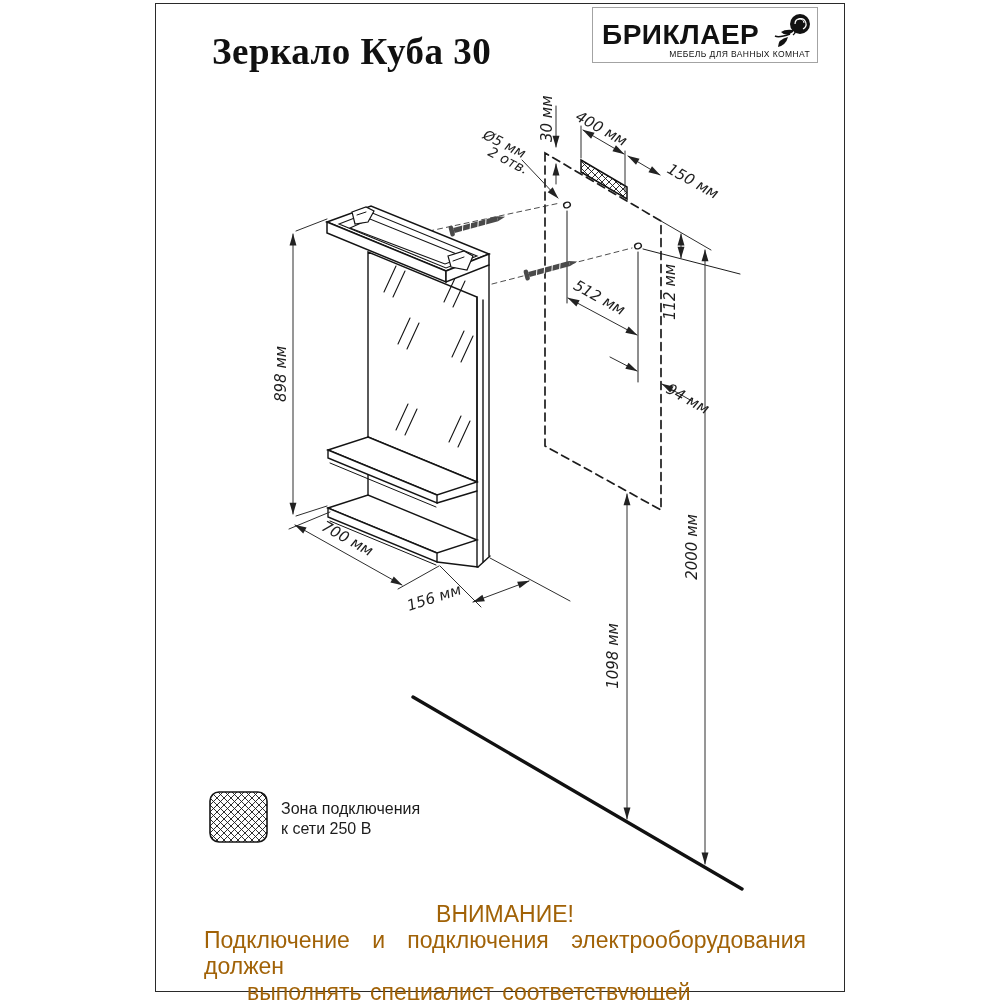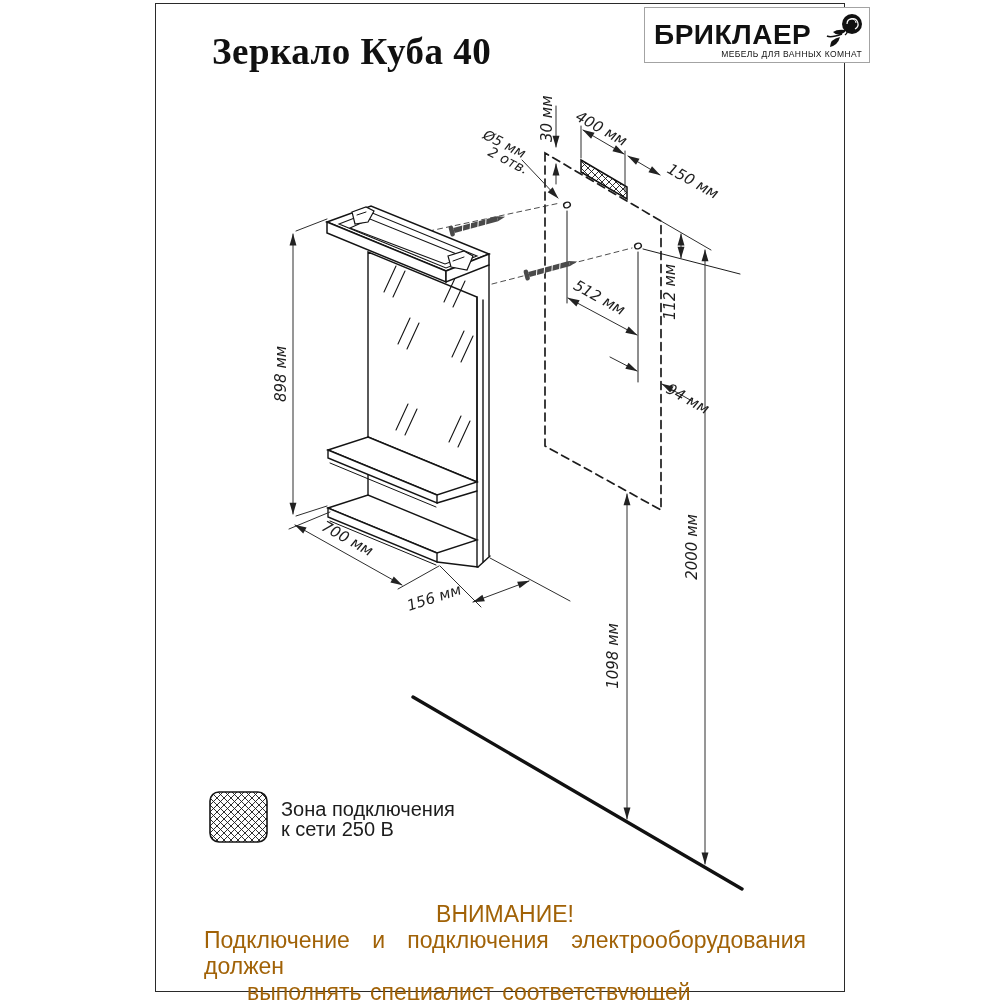--- a/index.html
+++ b/index.html
@@ -3,45 +3,45 @@
 <meta charset="utf-8">
 <style>
   html,body{margin:0;padding:0;background:#fff;}
   #page{position:relative;width:1000px;height:1000px;background:#fff;overflow:hidden;
         font-family:"Liberation Sans",sans-serif;color:#111;}
   #frame{position:absolute;left:155px;top:3px;width:690px;height:989px;
          border:1.6px solid #2a2a2a;box-sizing:border-box;}
   #doc-title{position:absolute;left:212px;top:30px;width:300px;
              font-family:"Liberation Serif",serif;font-weight:bold;font-size:37px;
              letter-spacing:0.5px;white-space:nowrap;}
-  #logo-box{position:absolute;left:644px;top:7px;width:226px;height:56px;
+  #logo-box{position:absolute;left:592px;top:7px;width:226px;height:56px;
             border:1px solid #a3a3a3;box-sizing:border-box;background:#fff;text-align:center;}
   #logo-brand{position:absolute;left:9px;top:11px;font-weight:bold;font-size:28px;
               letter-spacing:0.5px;white-space:nowrap;}
   #logo-tagline{position:absolute;right:7px;top:41px;font-weight:normal;font-size:8.5px;
                 letter-spacing:0.4px;white-space:nowrap;}
   #logo-rose{position:absolute;left:176px;top:3px;}
   svg text.dim{font-family:"DejaVu Sans",sans-serif;font-style:italic;
                font-size:15px;fill:#1e1e1e;}
   svg text.dim2{font-family:"DejaVu Sans",sans-serif;font-style:italic;
                font-size:14px;fill:#1e1e1e;}
-  #legend-text{position:absolute;left:281px;top:799px;font-size:20px;line-height:20px;color:#1c1c1c;}
+  #legend-text{position:absolute;left:281px;top:799px;font-size:16px;line-height:20px;color:#1c1c1c;}
   #warning{position:absolute;left:204px;top:901px;width:602px;font-size:23px;
            line-height:26px;color:#a16207;}
   #warning .w-head{text-align:center;}
   #warning .w-just{text-align:justify;text-align-last:justify;}
   #warning .w-last{text-align:left;word-spacing:2px;margin-left:43px;}
 </style>
 </head>
 <body>
 
 <div id="page">
   <div id="frame"></div>
 
-  <div id="doc-title">Зеркало Куба 40</div>
+  <div id="doc-title">Зеркало Куба 30</div>
 
   <div id="logo-box">
     <div id="logo-brand">БРИКЛАЕР</div>
     <svg id="logo-rose" width="48" height="46" viewBox="0 0 48 46">
       <g>
         <circle cx="31" cy="13" r="10" fill="#111"></circle>
         <path d="M26,13 a5.5,5.5 0 1 1 8,5" stroke="#fff" stroke-width="1.2" fill="none"></path>
         <path d="M29,8.5 a4,4 0 0 1 6,3.5" stroke="#fff" stroke-width="1" fill="none"></path>
         <path d="M21,23 Q10,27 6,25" stroke="#111" stroke-width="1.6" fill="none"></path>
         <path d="M24,19 Q16,18 12,21 Q17,26 24,21 Z" fill="#111"></path>

